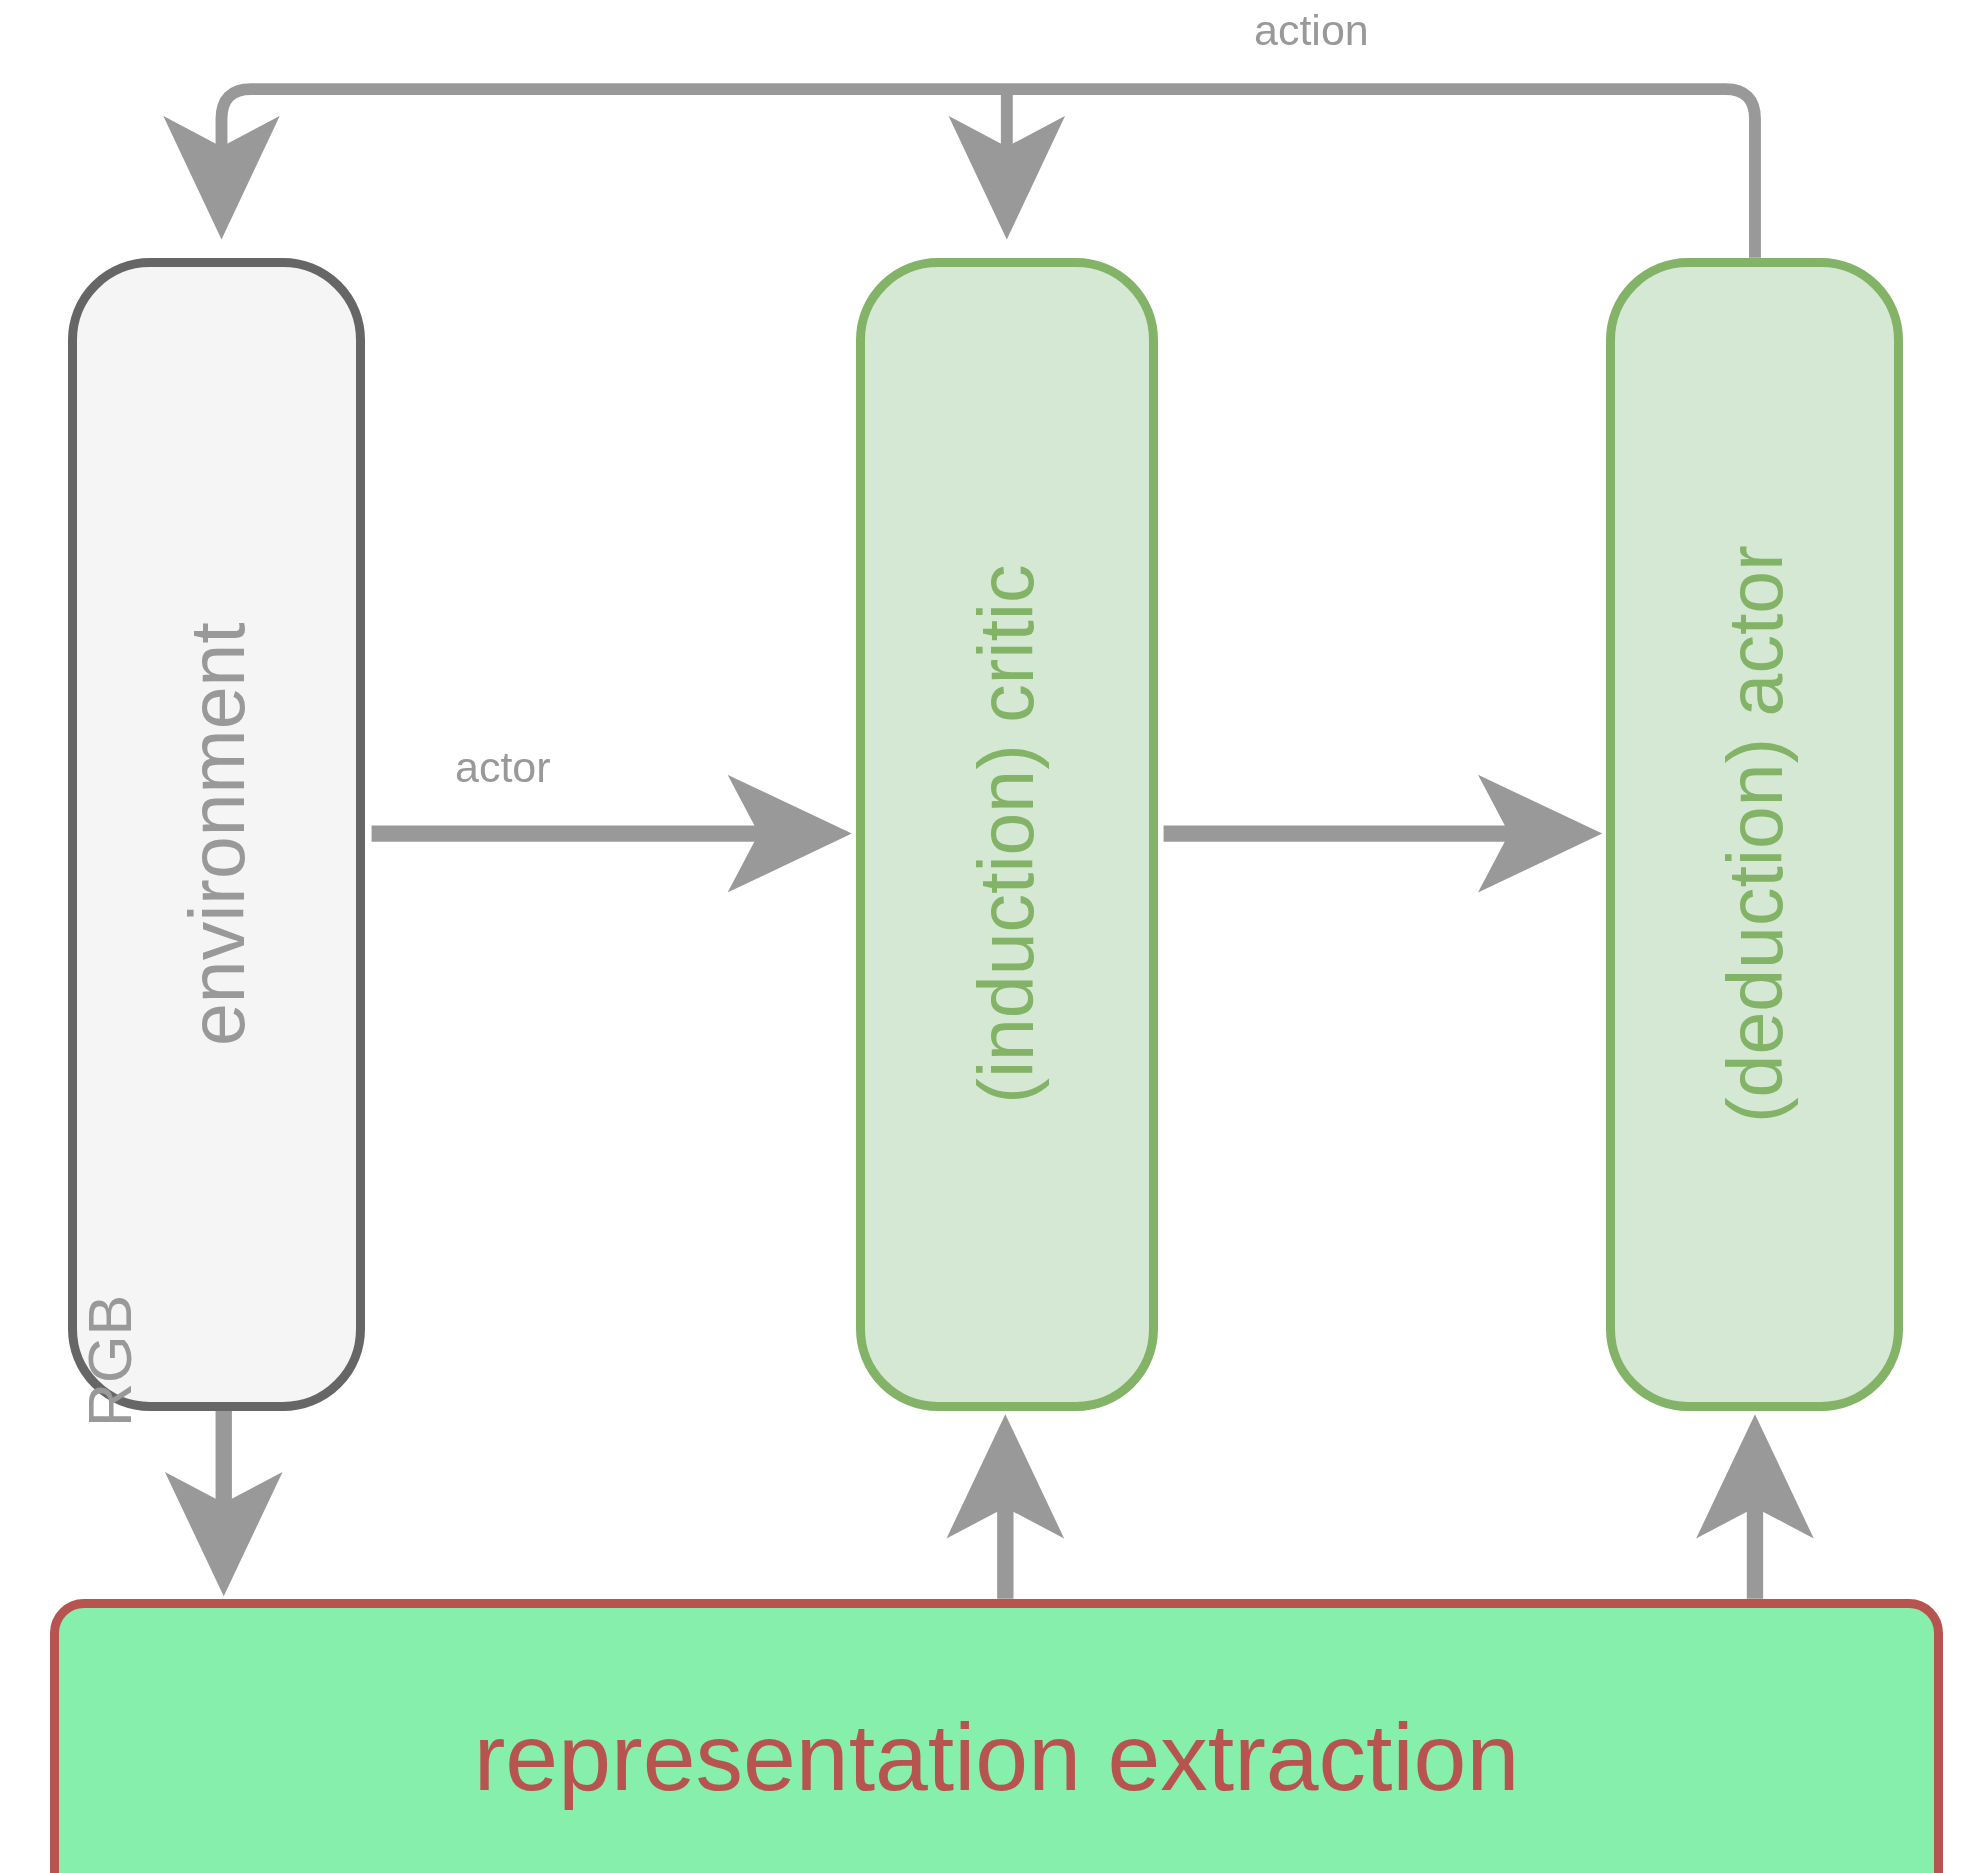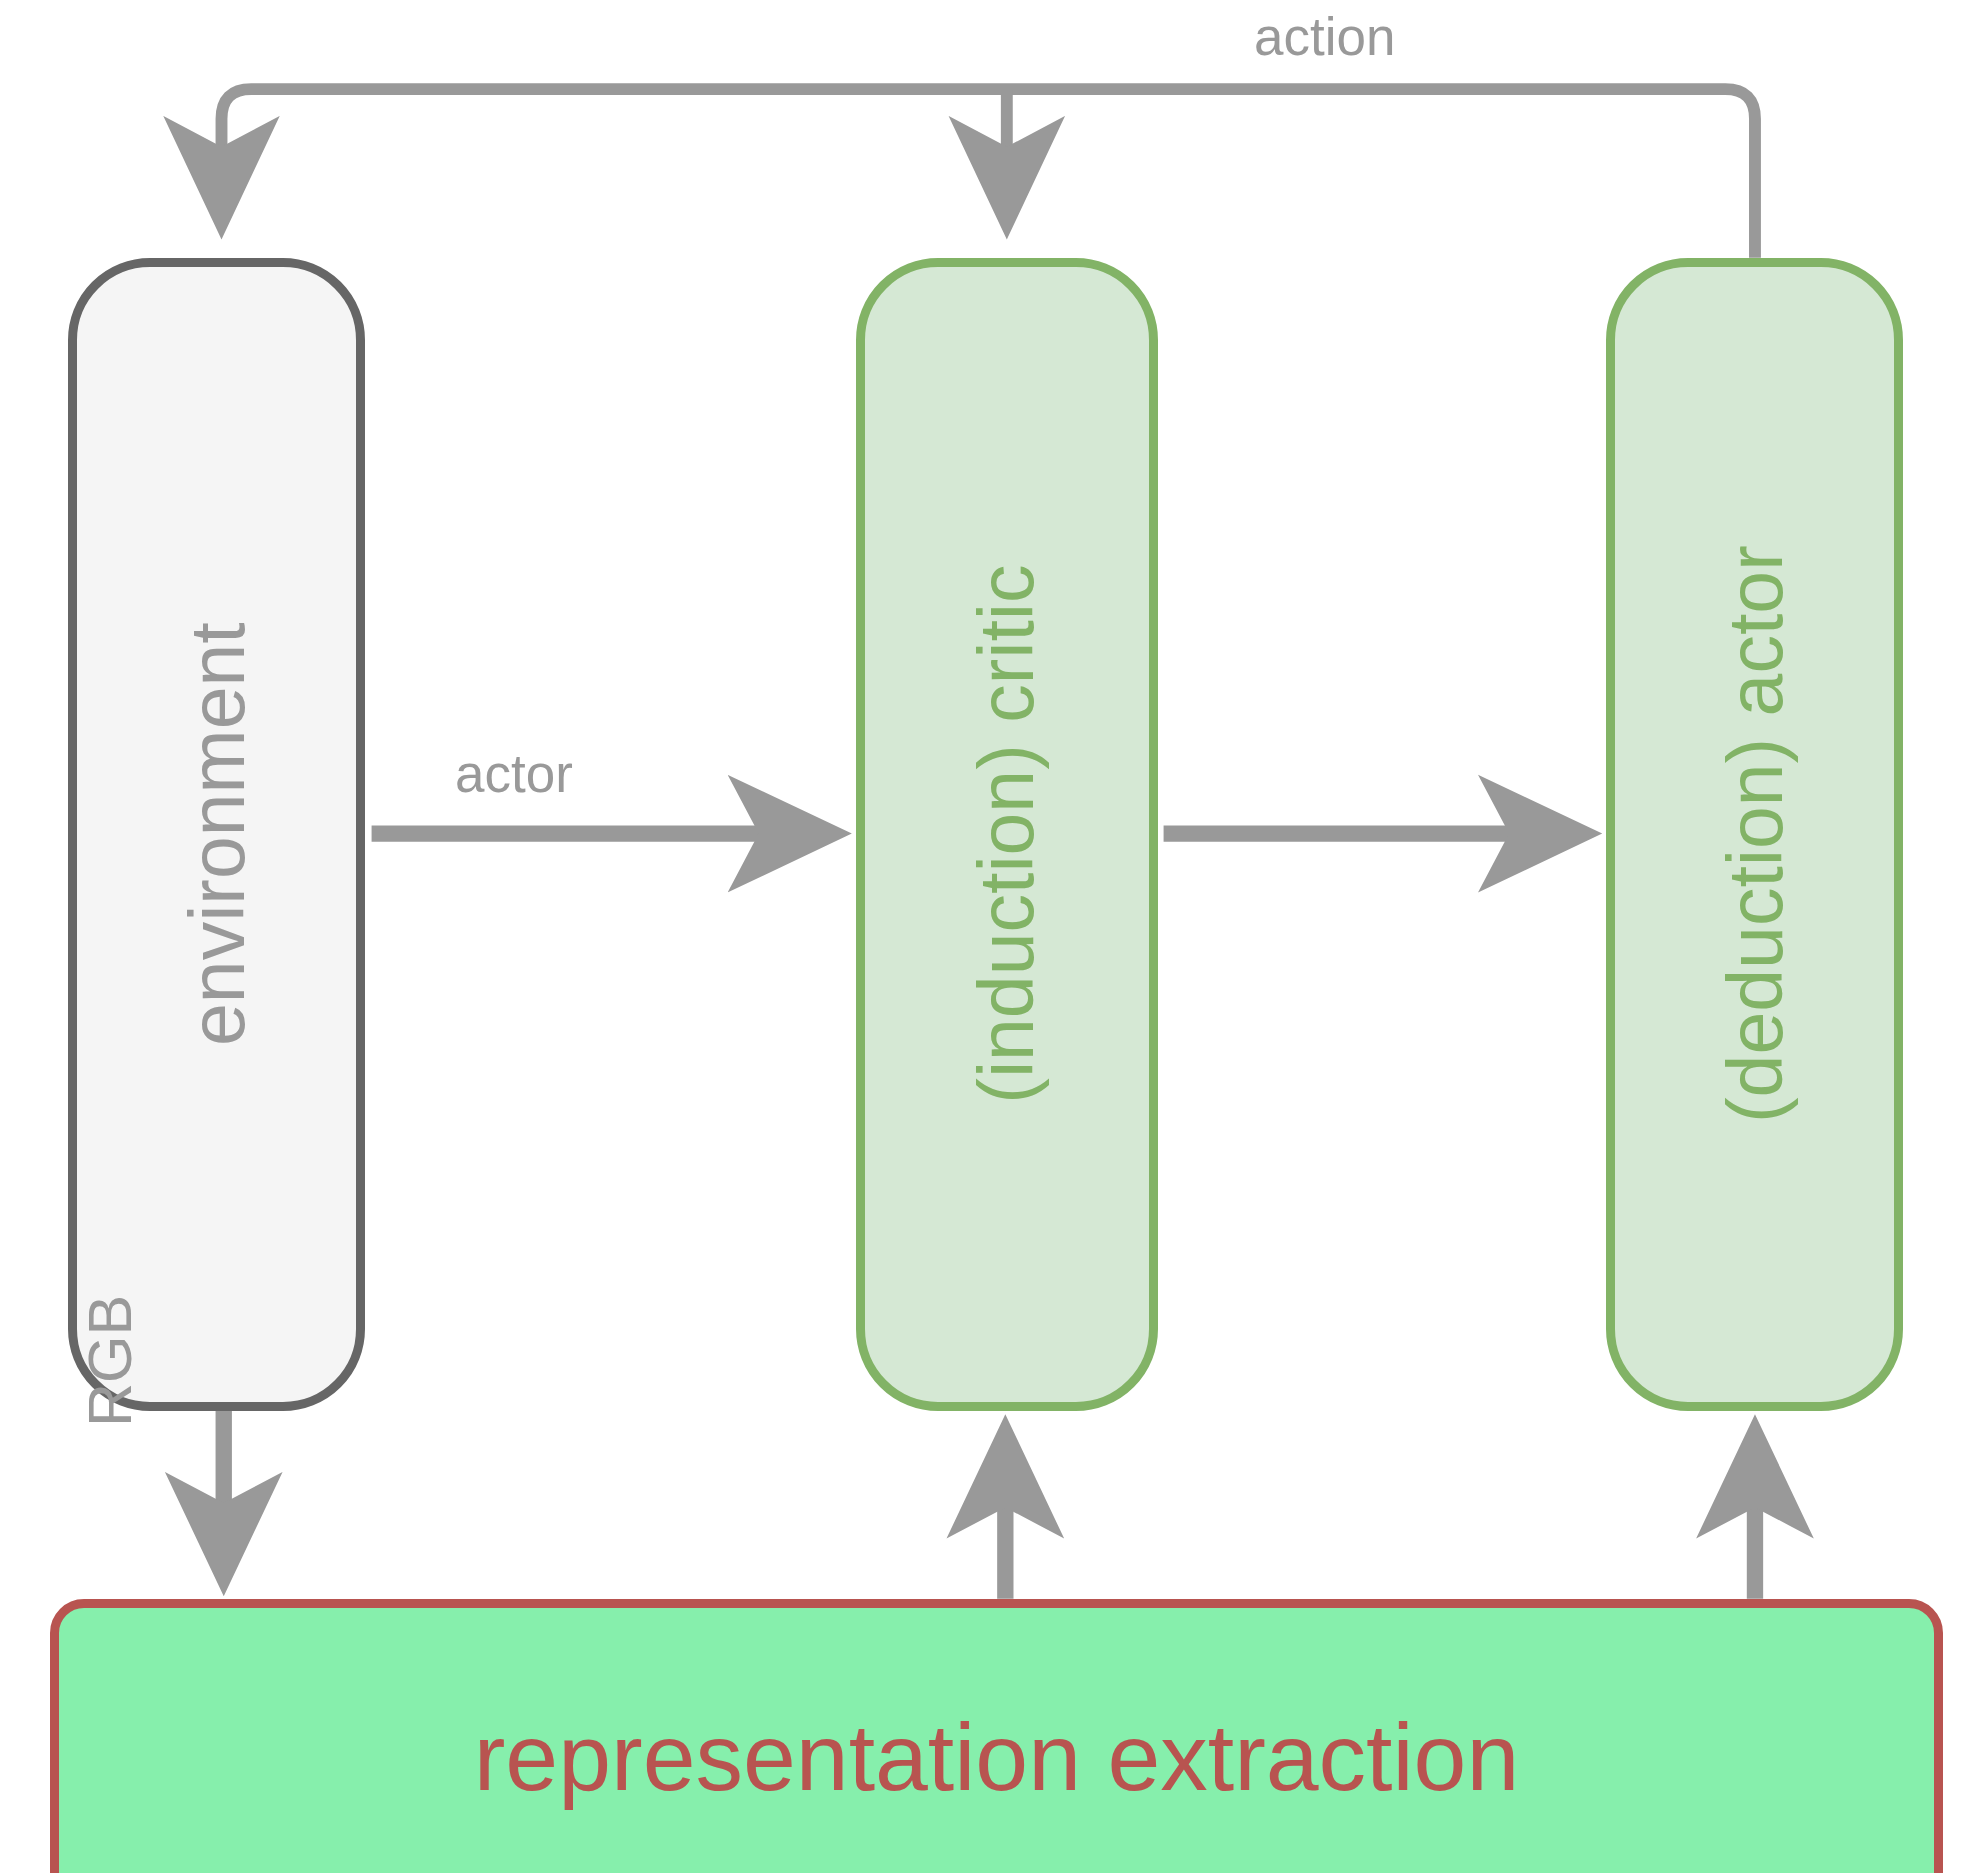--- a/index.html
+++ b/index.html
@@ -82,21 +82,21 @@
     color: #82b366;
   }
   .label-repr {
     font-size: 95px;
     color: #b85450;
     white-space: nowrap;
   }
   .edge-label {
     position: absolute;
     color: #999999;
-    font-size: 53px;
+    font-size: 43px;
     white-space: nowrap;
   }
   .edge-label-action {
     left: 1254px;
     top: 6px;
   }
   .edge-label-reward {
     left: 455px;
     top: 743px;
   }

